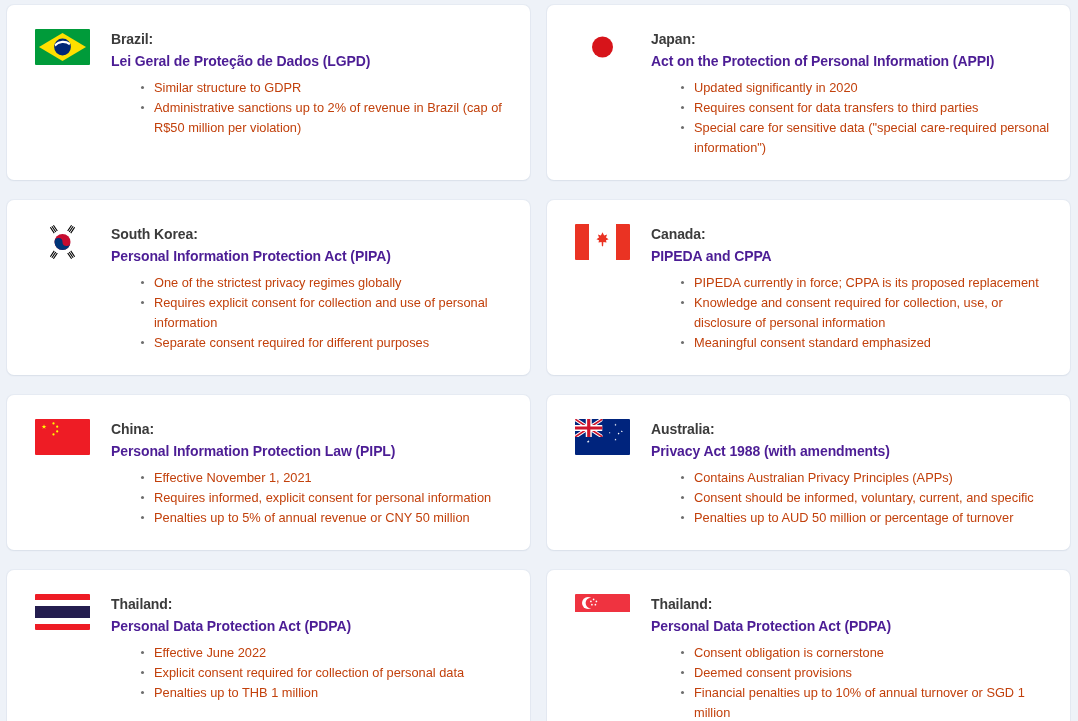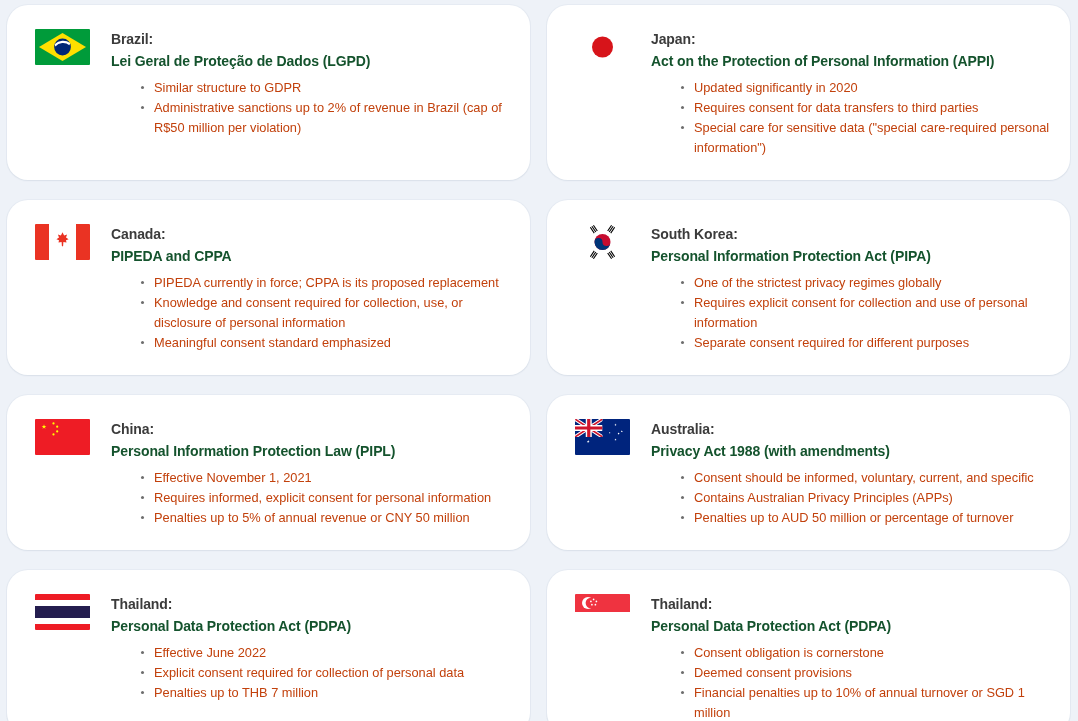--- a/index.html
+++ b/index.html
@@ -17,21 +17,21 @@
     display: grid;
     grid-template-columns: 523px 523px;
     grid-template-rows: 175px 175px 155px 164px;
     column-gap: 17px;
     row-gap: 20px;
     padding: 5px 8px 0 7px;
     box-sizing: border-box;
   }
   .card {
     background: #ffffff;
-    border-radius: 21px;
+    border-radius: 7px;
     box-shadow: 0 1px 2px rgba(23, 43, 77, 0.06),
                 0 0 0 1px rgba(228, 234, 242, 0.9);
     display: flex;
     align-items: flex-start;
     padding: 22px 18px 34px 28px;
     box-sizing: border-box;
     overflow: hidden;
   }
   .flag-cell {
     flex: 0 0 auto;
@@ -56,21 +56,21 @@
   .country {
     font-size: 14px;
     font-weight: bold;
     color: #3b3b3b;
     line-height: 22px;
     letter-spacing: -0.1px;
   }
   .law {
     font-size: 14px;
     font-weight: bold;
-    color: #14532d;
+    color: #4c1d95;
     line-height: 22px;
     letter-spacing: -0.1px;
     margin-bottom: 3px;
   }
   ul.points {
     list-style: none;
     margin: 6px 0 0 0;
     padding: 0 0 0 30px;
   }
   ul.points li {
@@ -128,39 +128,20 @@
           <li>Updated significantly in 2020</li>
           <li>Requires consent for data transfers to third parties</li>
           <li>Special care for sensitive data ("special care-required personal information")</li>
         </ul>
       </div>
     </div>
     <div class="card">
       <div class="flag-cell">
         <span class="flag-img"><svg viewBox="0 0 55 36" width="55" height="36">
       <rect width="55" height="36" fill="#fff"></rect>
-      <rect width="14" height="36" fill="#EA3323"></rect>
-      <rect x="41" width="14" height="36" fill="#EA3323"></rect>
-      <path fill="#EA3323" d="M27.5 8.2l1.6 3.2 3-1-1.1 3.2 2.6 1.6-2.6 1.1.5 2.2-3.1-.4-.3 4.2h-1.2l-.3-4.2-3.1.4.5-2.2-2.6-1.1 2.6-1.6-1.1-3.2 3 1z"></path>
-    </svg></span>
-      </div>
-      <div class="body-cell">
-        <div class="country">Canada:</div>
-        <div class="law">PIPEDA and CPPA</div>
-        <ul class="points">
-          <li>PIPEDA currently in force; CPPA is its proposed replacement</li>
-          <li>Knowledge and consent required for collection, use, or disclosure of personal information</li>
-          <li>Meaningful consent standard emphasized</li>
-        </ul>
-      </div>
-    </div>
-    <div class="card">
-      <div class="flag-cell">
-        <span class="flag-img"><svg viewBox="0 0 55 36" width="55" height="36">
-      <rect width="55" height="36" fill="#fff"></rect>
       <circle cx="27.5" cy="18" r="8" fill="#C60C30"></circle>
       <path d="M19.5 18 A4 4 0 0 1 27.5 18 A4 4 0 0 0 35.5 18 A8 8 0 0 1 19.5 18 Z" fill="#003478"></path>
       <g fill="#000">
         <g transform="rotate(-56 27.5 18)">
           <rect x="8.5" y="15.6" width="7" height="1.1"></rect>
           <rect x="8.5" y="17.45" width="7" height="1.1"></rect>
           <rect x="8.5" y="19.3" width="7" height="1.1"></rect>
         </g>
         <g transform="rotate(56 27.5 18)">
           <rect x="8.5" y="15.6" width="7" height="1.1"></rect>
@@ -180,20 +161,39 @@
       </g>
     </svg></span>
       </div>
       <div class="body-cell">
         <div class="country">South Korea:</div>
         <div class="law">Personal Information Protection Act (PIPA)</div>
         <ul class="points">
           <li>One of the strictest privacy regimes globally</li>
           <li>Requires explicit consent for collection and use of personal information</li>
           <li>Separate consent required for different purposes</li>
+        </ul>
+      </div>
+    </div>
+    <div class="card">
+      <div class="flag-cell">
+        <span class="flag-img"><svg viewBox="0 0 55 36" width="55" height="36">
+      <rect width="55" height="36" fill="#fff"></rect>
+      <rect width="14" height="36" fill="#EA3323"></rect>
+      <rect x="41" width="14" height="36" fill="#EA3323"></rect>
+      <path fill="#EA3323" d="M27.5 8.2l1.6 3.2 3-1-1.1 3.2 2.6 1.6-2.6 1.1.5 2.2-3.1-.4-.3 4.2h-1.2l-.3-4.2-3.1.4.5-2.2-2.6-1.1 2.6-1.6-1.1-3.2 3 1z"></path>
+    </svg></span>
+      </div>
+      <div class="body-cell">
+        <div class="country">Canada:</div>
+        <div class="law">PIPEDA and CPPA</div>
+        <ul class="points">
+          <li>PIPEDA currently in force; CPPA is its proposed replacement</li>
+          <li>Knowledge and consent required for collection, use, or disclosure of personal information</li>
+          <li>Meaningful consent standard emphasized</li>
         </ul>
       </div>
     </div>
     <div class="card">
       <div class="flag-cell">
         <span class="flag-img"><svg viewBox="0 0 55 36" width="55" height="36">
       <rect width="55" height="36" fill="#EE1C25"></rect>
       <g fill="#FFFF00">
         <path d="M9 5.2l1.5 4.6-3.9-2.9h4.8l-3.9 2.9z"></path>
         <circle cx="18.5" cy="4.4" r="1.1"></circle>
@@ -236,42 +236,42 @@
         <path d="M40.5 19.4l.7 2.1-1.8-1.3h2.2l-1.8 1.3z"></path>
         <path d="M34.6 12.8l.6 1.8-1.5-1.1h1.9l-1.5 1.1z"></path>
         <circle cx="43.6" cy="14.6" r="0.8"></circle>
       </g>
     </svg></span>
       </div>
       <div class="body-cell">
         <div class="country">Australia:</div>
         <div class="law">Privacy Act 1988 (with amendments)</div>
         <ul class="points">
+          <li>Contains Australian Privacy Principles (APPs)</li>
           <li>Consent should be informed, voluntary, current, and specific</li>
-          <li>Contains Australian Privacy Principles (APPs)</li>
           <li>Penalties up to AUD 50 million or percentage of turnover</li>
         </ul>
       </div>
     </div>
     <div class="card">
       <div class="flag-cell">
         <span class="flag-img"><svg viewBox="0 0 55 36" width="55" height="36">
       <rect width="55" height="36" fill="#fff"></rect>
       <rect width="55" height="6" fill="#EE1C25"></rect>
       <rect y="30" width="55" height="6" fill="#EE1C25"></rect>
       <rect y="12" width="55" height="12" fill="#241D4F"></rect>
     </svg></span>
       </div>
       <div class="body-cell">
         <div class="country">Thailand:</div>
         <div class="law">Personal Data Protection Act (PDPA)</div>
         <ul class="points">
           <li>Effective June 2022</li>
           <li>Explicit consent required for collection of personal data</li>
-          <li>Penalties up to THB 7 million</li>
+          <li>Penalties up to THB 1 million</li>
         </ul>
       </div>
     </div>
     <div class="card">
       <div class="flag-cell">
         <span class="flag-img"><svg viewBox="0 0 55 36" width="55" height="36">
       <rect width="55" height="36" fill="#fff"></rect>
       <rect width="55" height="18" fill="#EF3340"></rect>
       <circle cx="13" cy="9" r="6" fill="#fff"></circle>
       <circle cx="15.8" cy="9" r="5.2" fill="#EF3340"></circle>

